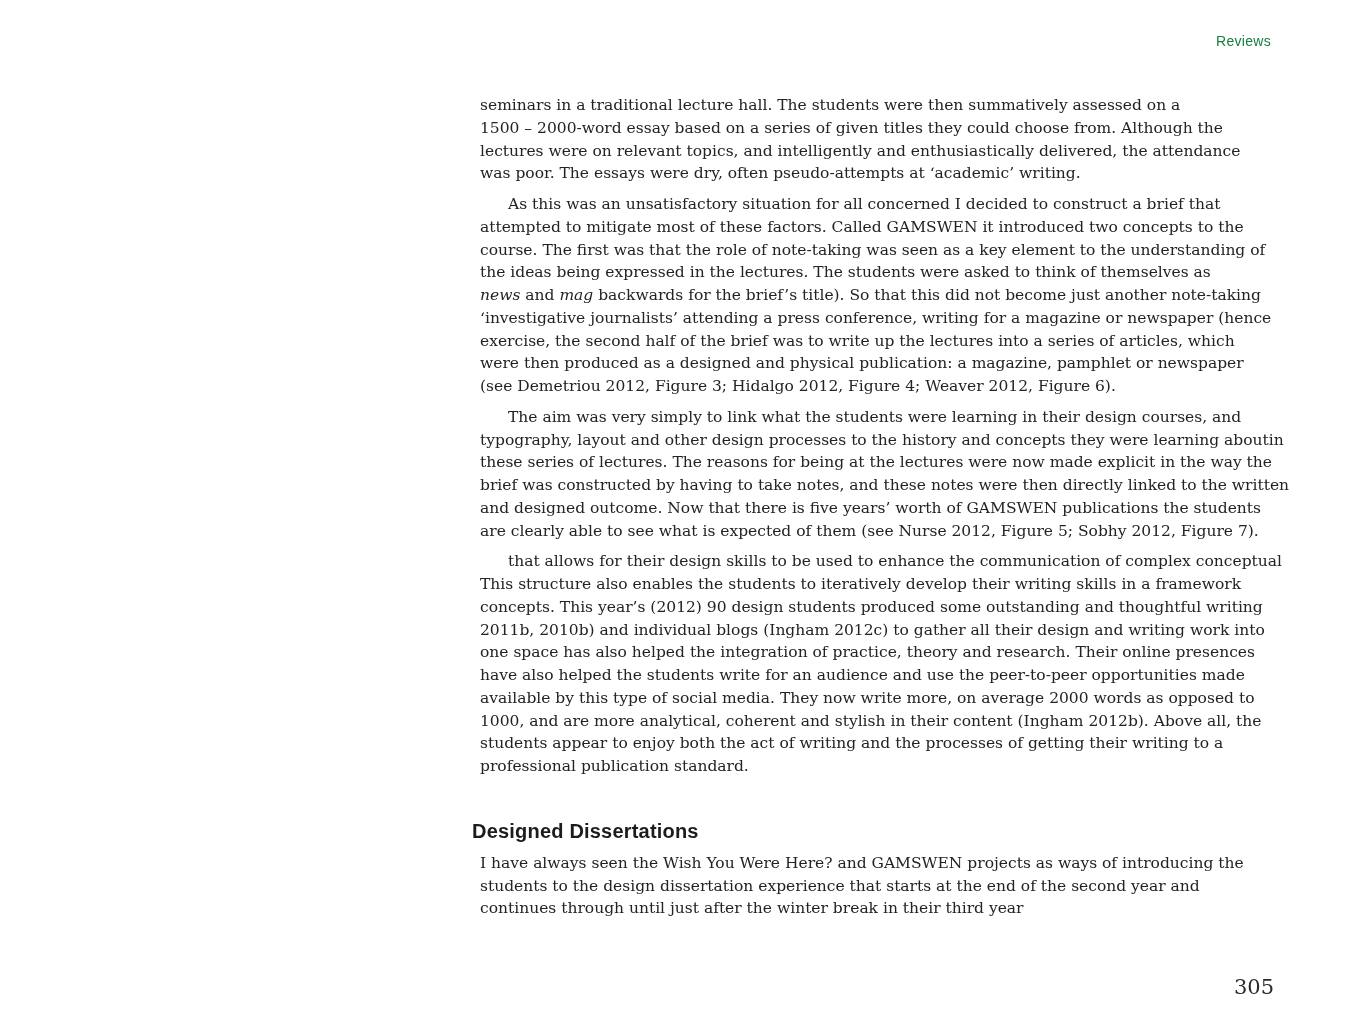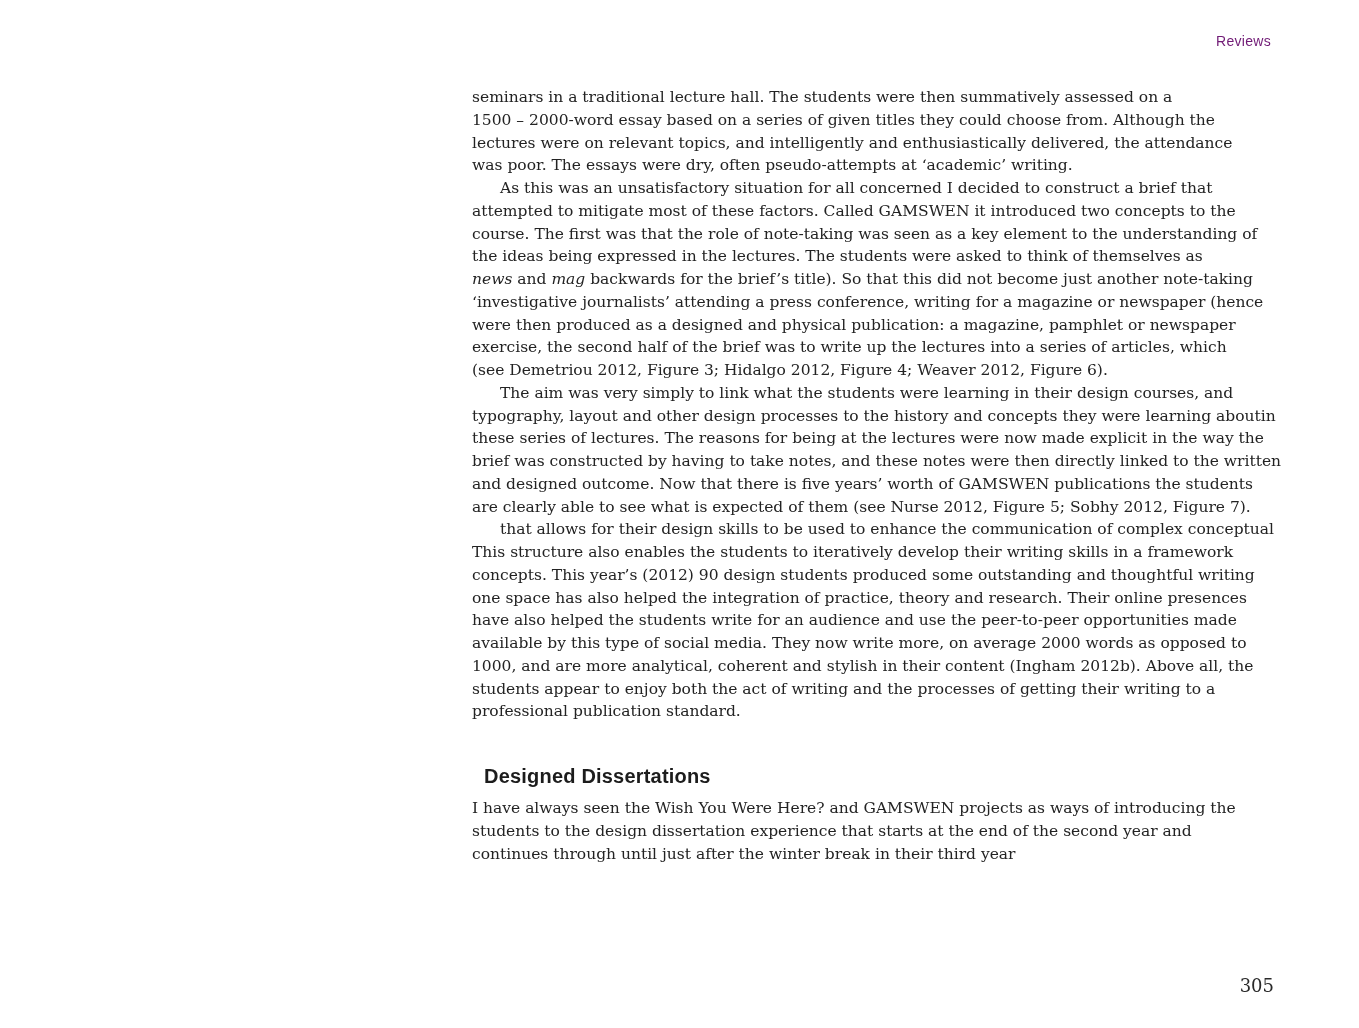--- a/index.html
+++ b/index.html
@@ -16,58 +16,58 @@
     font-family: "DejaVu Serif", serif;
     color: #232323;
   }
   .running-header {
     position: absolute;
     top: 33px;
     right: 88px;
     font-family: "Liberation Sans", sans-serif;
     font-size: 14px;
     letter-spacing: 0.3px;
-    color: #701a75;
+    color: #15803d;
   }
   .body-content {
     position: absolute;
     left: 472px;
     top: 86px;
     width: 815px;
   }
   .para {
-    margin: 0;
+    margin: 8px;
   }
   .line {
     font-size: 15.5px;
     line-height: 22.75px;
     white-space: nowrap;
     color: #232323;
   }
   .para.indent .line:first-child {
     padding-left: 28px;
   }
   .line em {
     font-style: italic;
   }
   .section-heading {
-    margin: 40px 0 8px 12px;
+    margin: 40px 0 8px 0;
     font-family: "Liberation Sans", sans-serif;
     font-weight: bold;
     font-size: 20px;
     line-height: 26px;
     letter-spacing: 0.2px;
     color: #1c1c1c;
   }
   .page-number {
     position: absolute;
     top: 975px;
     right: 85px;
     font-family: "DejaVu Serif", serif;
-    font-size: 18px;
+    font-size: 21px;
     color: #2a2a2a;
     font-variant-numeric: oldstyle-nums;
   }
 </style>
 </head>
 <body>
 
 <div class="page">
   <div class="running-header">Reviews</div>
 
@@ -78,36 +78,37 @@
         <div class="line">lectures were on relevant topics, and intelligently and enthusiastically delivered, the attendance</div>
         <div class="line">was poor. The essays were dry, often pseudo-attempts at ‘academic’ writing.</div>
       </div>
       <div class="para indent">
         <div class="line">As this was an unsatisfactory situation for all concerned I decided to construct a brief that</div>
         <div class="line">attempted to mitigate most of these factors. Called GAMSWEN it introduced two concepts to the</div>
         <div class="line">course. The first was that the role of note-taking was seen as a key element to the understanding of</div>
         <div class="line">the ideas being expressed in the lectures. The students were asked to think of themselves as</div>
         <div class="line"><em>news</em> and <em>mag</em> backwards for the brief’s title). So that this did not become just another note-taking</div>
         <div class="line">‘investigative journalists’ attending a press conference, writing for a magazine or newspaper (hence</div>
+        <div class="line">exercise, the second half of the brief was to write up the lectures into a series of articles, which</div>
         <div class="line">were then produced as a designed and physical publication: a magazine, pamphlet or newspaper</div>
-        <div class="line">exercise, the second half of the brief was to write up the lectures into a series of articles, which</div>
         <div class="line">(see Demetriou 2012, Figure 3; Hidalgo 2012, Figure 4; Weaver 2012, Figure 6).</div>
       </div>
       <div class="para indent">
         <div class="line">The aim was very simply to link what the students were learning in their design courses, and</div>
         <div class="line">typography, layout and other design processes to the history and concepts they were learning aboutin</div>
         <div class="line">these series of lectures. The reasons for being at the lectures were now made explicit in the way the</div>
         <div class="line">brief was constructed by having to take notes, and these notes were then directly linked to the written</div>
         <div class="line">and designed outcome. Now that there is five years’ worth of GAMSWEN publications the students</div>
         <div class="line">are clearly able to see what is expected of them (see Nurse 2012, Figure 5; Sobhy 2012, Figure 7).</div>
       </div>
       <div class="para indent">
         <div class="line">that allows for their design skills to be used to enhance the communication of complex conceptual</div>
         <div class="line">This structure also enables the students to iteratively develop their writing skills in a framework</div>
         <div class="line">concepts. This year’s (2012) 90 design students produced some outstanding and thoughtful writing</div>
+        <div class="line">2011b, 2010b) and individual blogs (Ingham 2012c) to gather all their design and writing work into</div>
         <div class="line">one space has also helped the integration of practice, theory and research. Their online presences</div>
         <div class="line">have also helped the students write for an audience and use the peer-to-peer opportunities made</div>
         <div class="line">available by this type of social media. They now write more, on average 2000 words as opposed to</div>
         <div class="line">1000, and are more analytical, coherent and stylish in their content (Ingham 2012b). Above all, the</div>
         <div class="line">students appear to enjoy both the act of writing and the processes of getting their writing to a</div>
         <div class="line">professional publication standard.</div>
       </div>
       <h2 class="section-heading">Designed Dissertations</h2>
       <div class="para">
         <div class="line">I have always seen the Wish You Were Here? and GAMSWEN projects as ways of introducing the</div>

